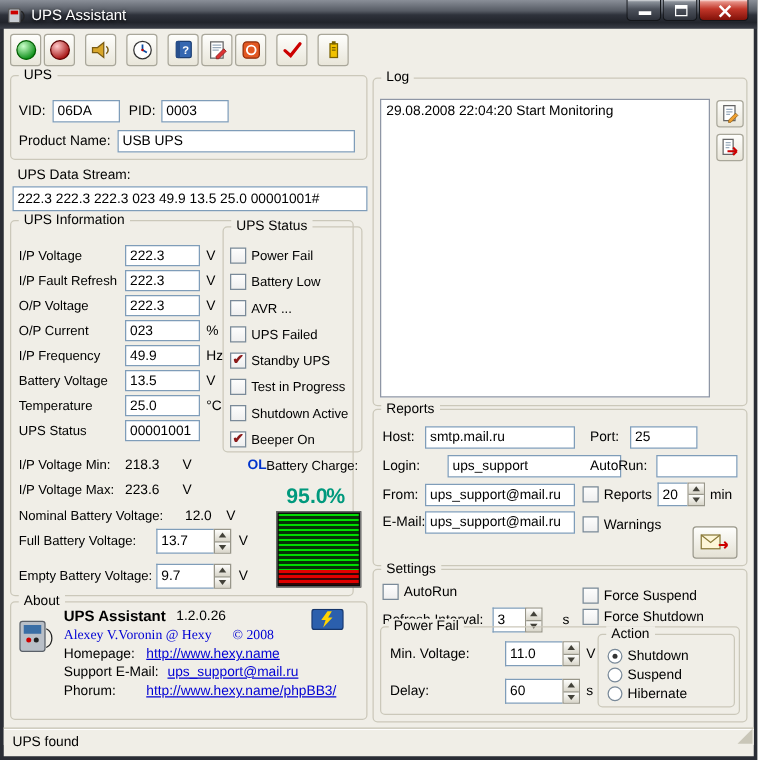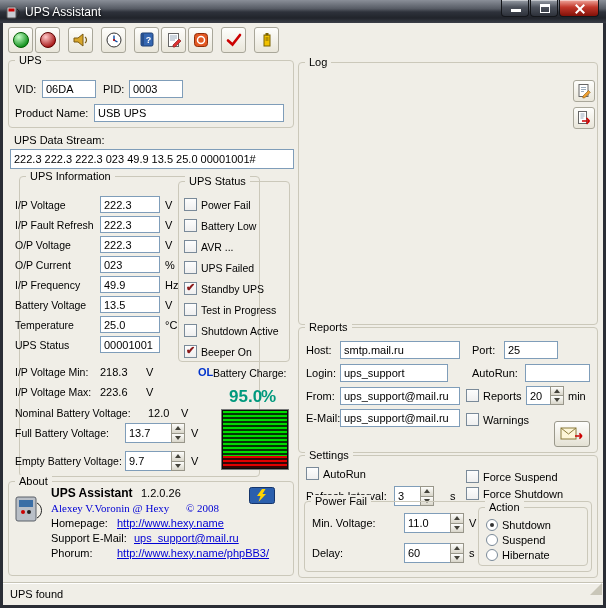--- a/index.html
+++ b/index.html
@@ -198,21 +198,21 @@
     <span class="lbl" style="left:12px;top:84px">Product Name:</span>
     <div class="tb" style="left:91px;top:81px;width:190px">
         <span>USB UPS</span>
       </div>
 
     <span class="lbl" style="left:11px;top:111px">UPS Data Stream:</span>
     <div class="tb" style="left:7px;top:126px;width:284px;height:20px">
         <span>222.3 222.3 222.3 023 49.9 13.5 25.0 00001001#</span>
       </div>
 
-    <div class="gb" style="left:16px;top:153px;width:241px;height:301px">
+    <div class="gb" style="left:5px;top:153px;width:275px;height:301px">
       <span class="legend">UPS Information</span>
     </div>
 
     <span class="lbl sm" style="left:12px;top:176px">I/P Voltage</span>
     <div class="tb h17" style="left:97px;top:173px;width:60px">
         <span>222.3</span>
       </div>
     <span class="lbl" style="left:162px;top:176px">V</span>
 
     <span class="lbl sm" style="left:12px;top:196px">I/P Fault Refresh</span>
@@ -370,20 +370,23 @@
     <span class="lbl" style="left:48px;top:494px">Homepage:</span>
     <span class="lbl link" style="left:114px;top:494px">http://www.hexy.name</span>
     <span class="lbl" style="left:48px;top:509px">Support E-Mail:</span>
     <span class="lbl link" style="left:131px;top:509px">ups_support@mail.ru</span>
     <span class="lbl" style="left:48px;top:524px">Phorum:</span>
     <span class="lbl link" style="left:114px;top:524px">http://www.hexy.name/phpBB3/</span>
 
     <div class="gb" style="left:295px;top:39px;width:300px;height:263px">
       <span class="legend">Log</span>
     </div>
+    <div class="logarea">
+      <div>29.08.2008 22:04:20 Start Monitoring</div>
+    </div>
     <div class="sqbtn" style="left:570px;top:57px">
       <svg width="16" height="16" viewBox="0 0 16 16">
           <rect x="3" y="1.5" width="9" height="12" fill="#fff" stroke="#666"></rect>
           <path d="M5 4.5h5M5 6.5h5M5 8.5h3" stroke="#9ab"></path>
           <path d="M7 13l5.5-5.5 1.8 1.8L8.8 14.8 6.8 15z" fill="#f0a030" stroke="#8a5a10" stroke-width=".6"></path>
         </svg>
     </div>
     <div class="sqbtn" style="left:570px;top:84px">
       <svg width="16" height="16" viewBox="0 0 16 16">
           <rect x="2.5" y="1.5" width="8" height="12" fill="#fff" stroke="#666"></rect>
@@ -398,21 +401,21 @@
     <span class="lbl" style="left:303px;top:321px">Host:</span>
     <div class="tb" style="left:337px;top:318px;width:120px">
         <span>smtp.mail.ru</span>
       </div>
     <span class="lbl" style="left:469px;top:321px">Port:</span>
     <div class="tb" style="left:501px;top:318px;width:54px">
         <span>25</span>
       </div>
 
     <span class="lbl" style="left:303px;top:344px">Login:</span>
-    <div class="tb" style="left:337px;top:341px;width:108px">
+    <div class="tb" style="left:355px;top:341px;width:139px">
         <span>ups_support</span>
       </div>
     <span class="lbl" style="left:469px;top:344px">AutoRun:</span>
     <div class="tb" style="left:522px;top:341px;width:65px">
         <span></span>
       </div>
 
     <span class="lbl" style="left:303px;top:367px">From:</span>
     <div class="tb" style="left:337px;top:364px;width:120px">
         <span>ups_support@mail.ru</span>

